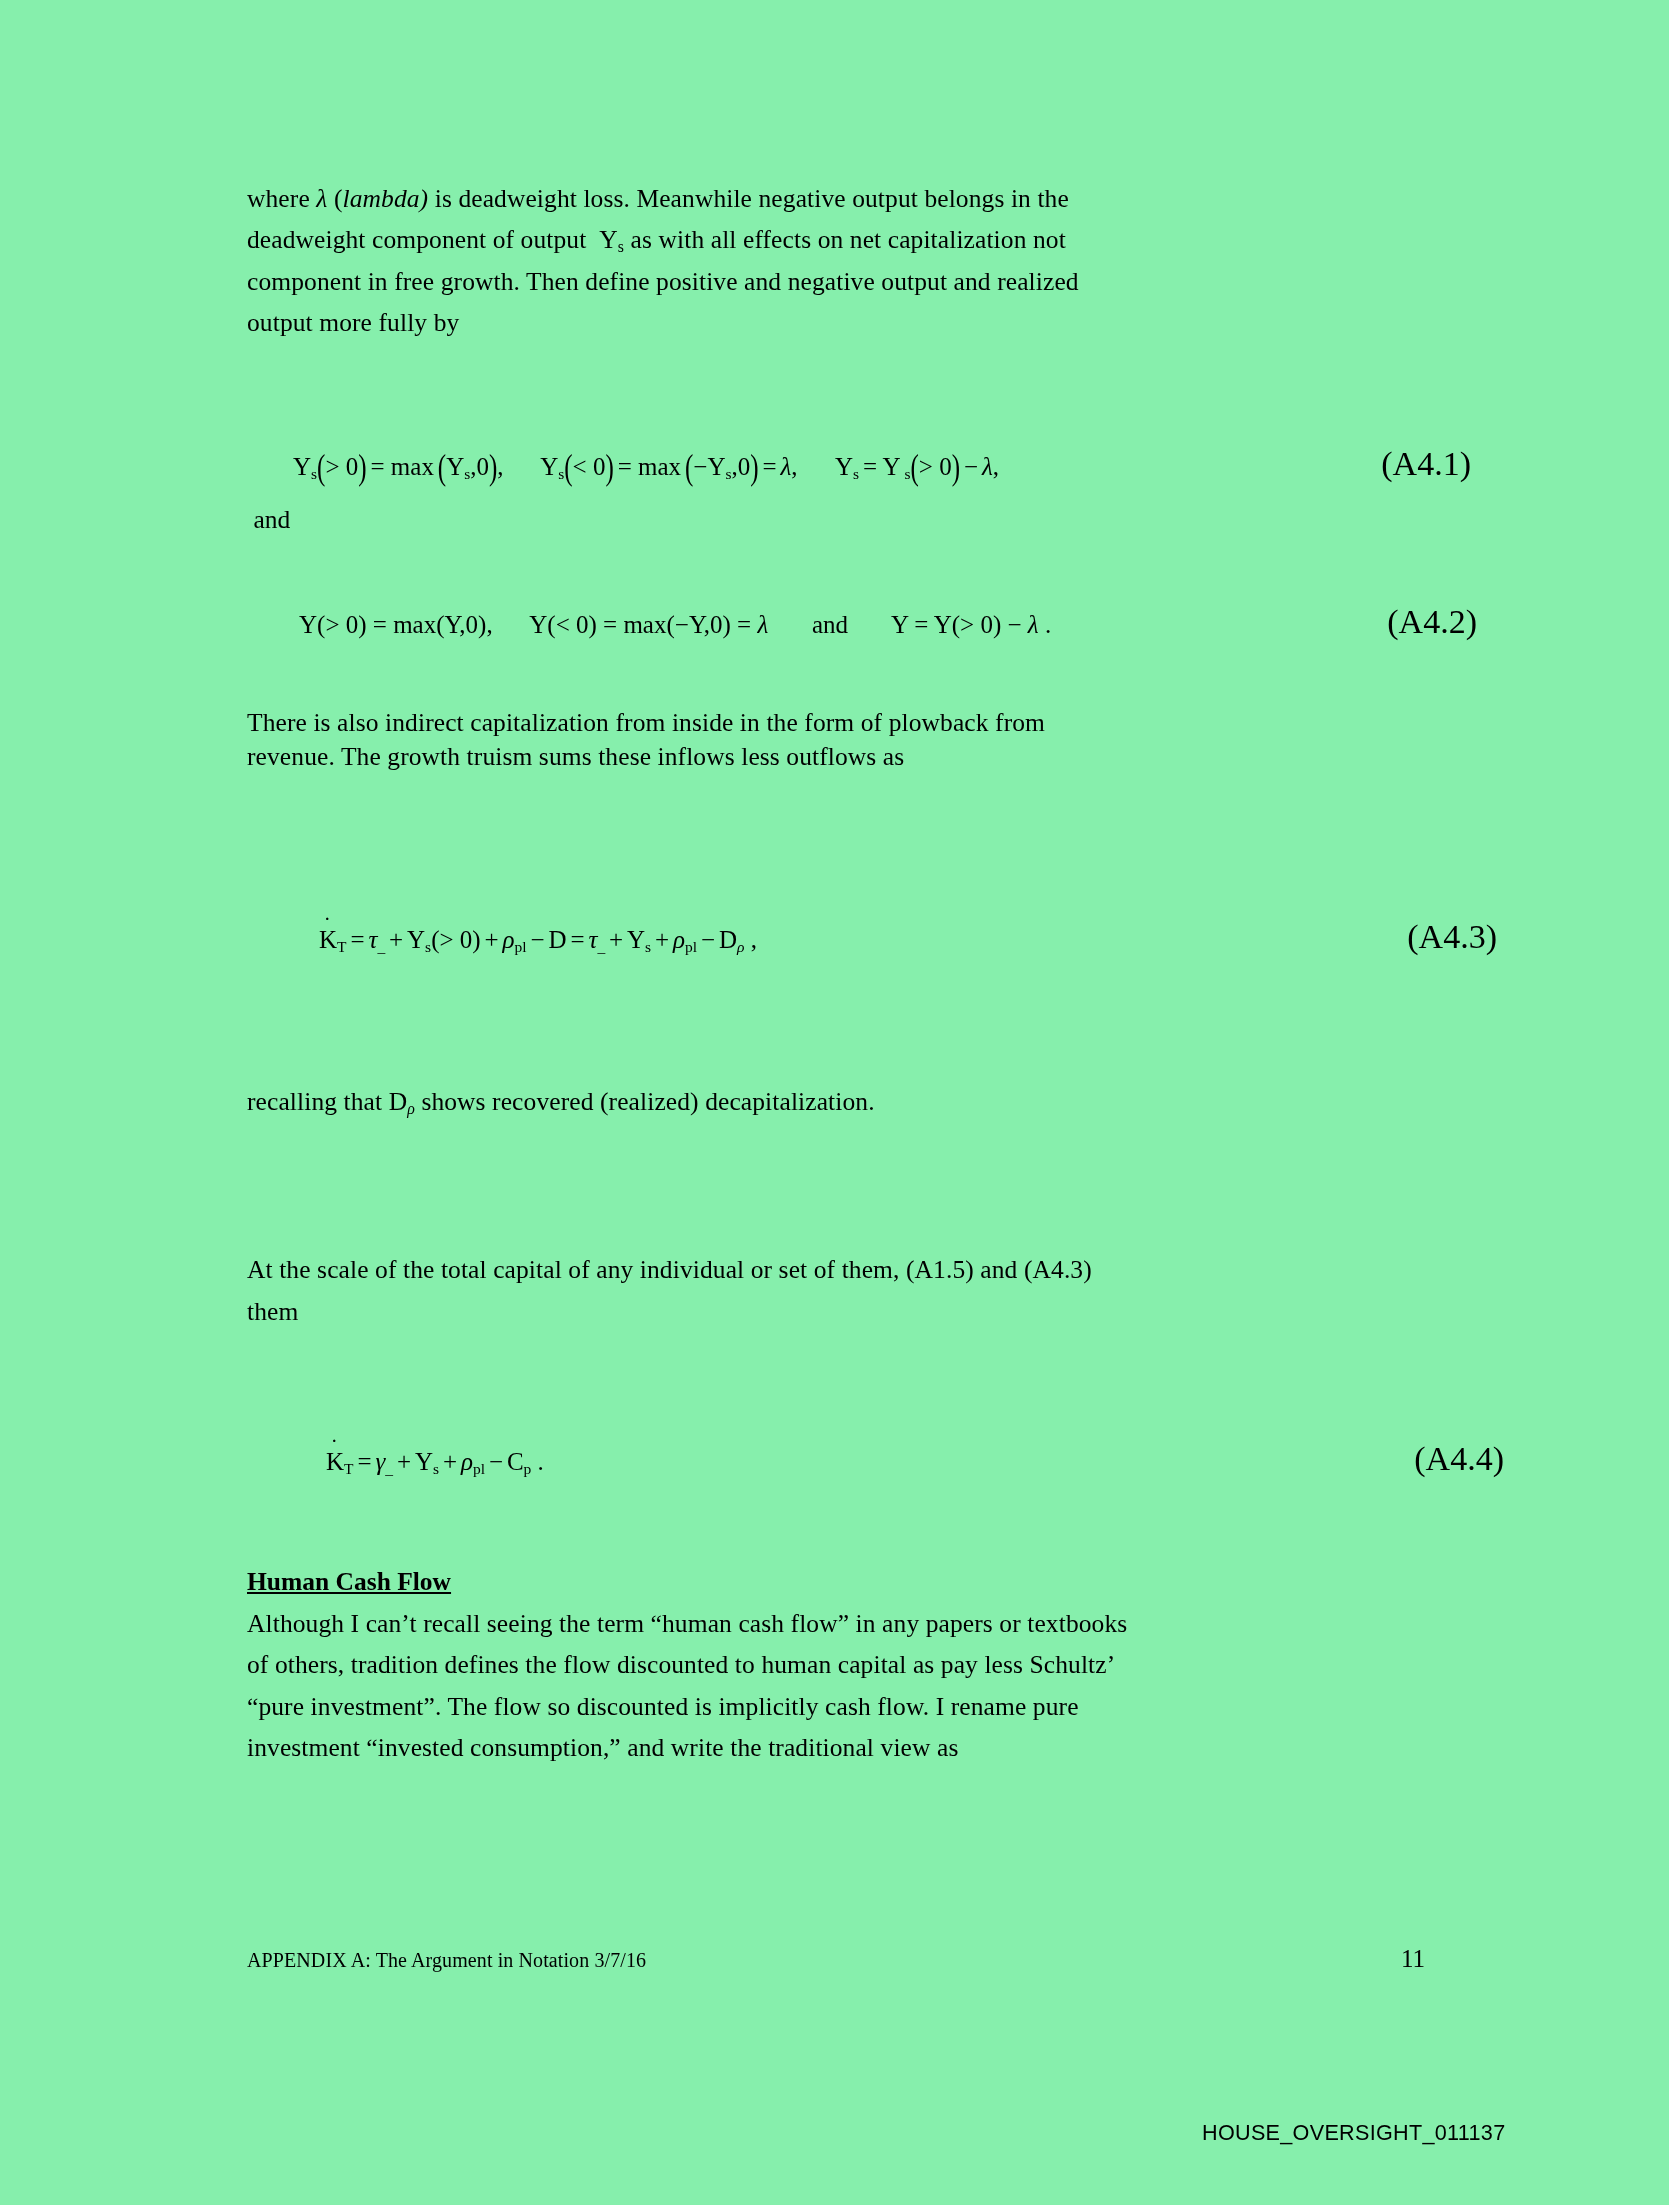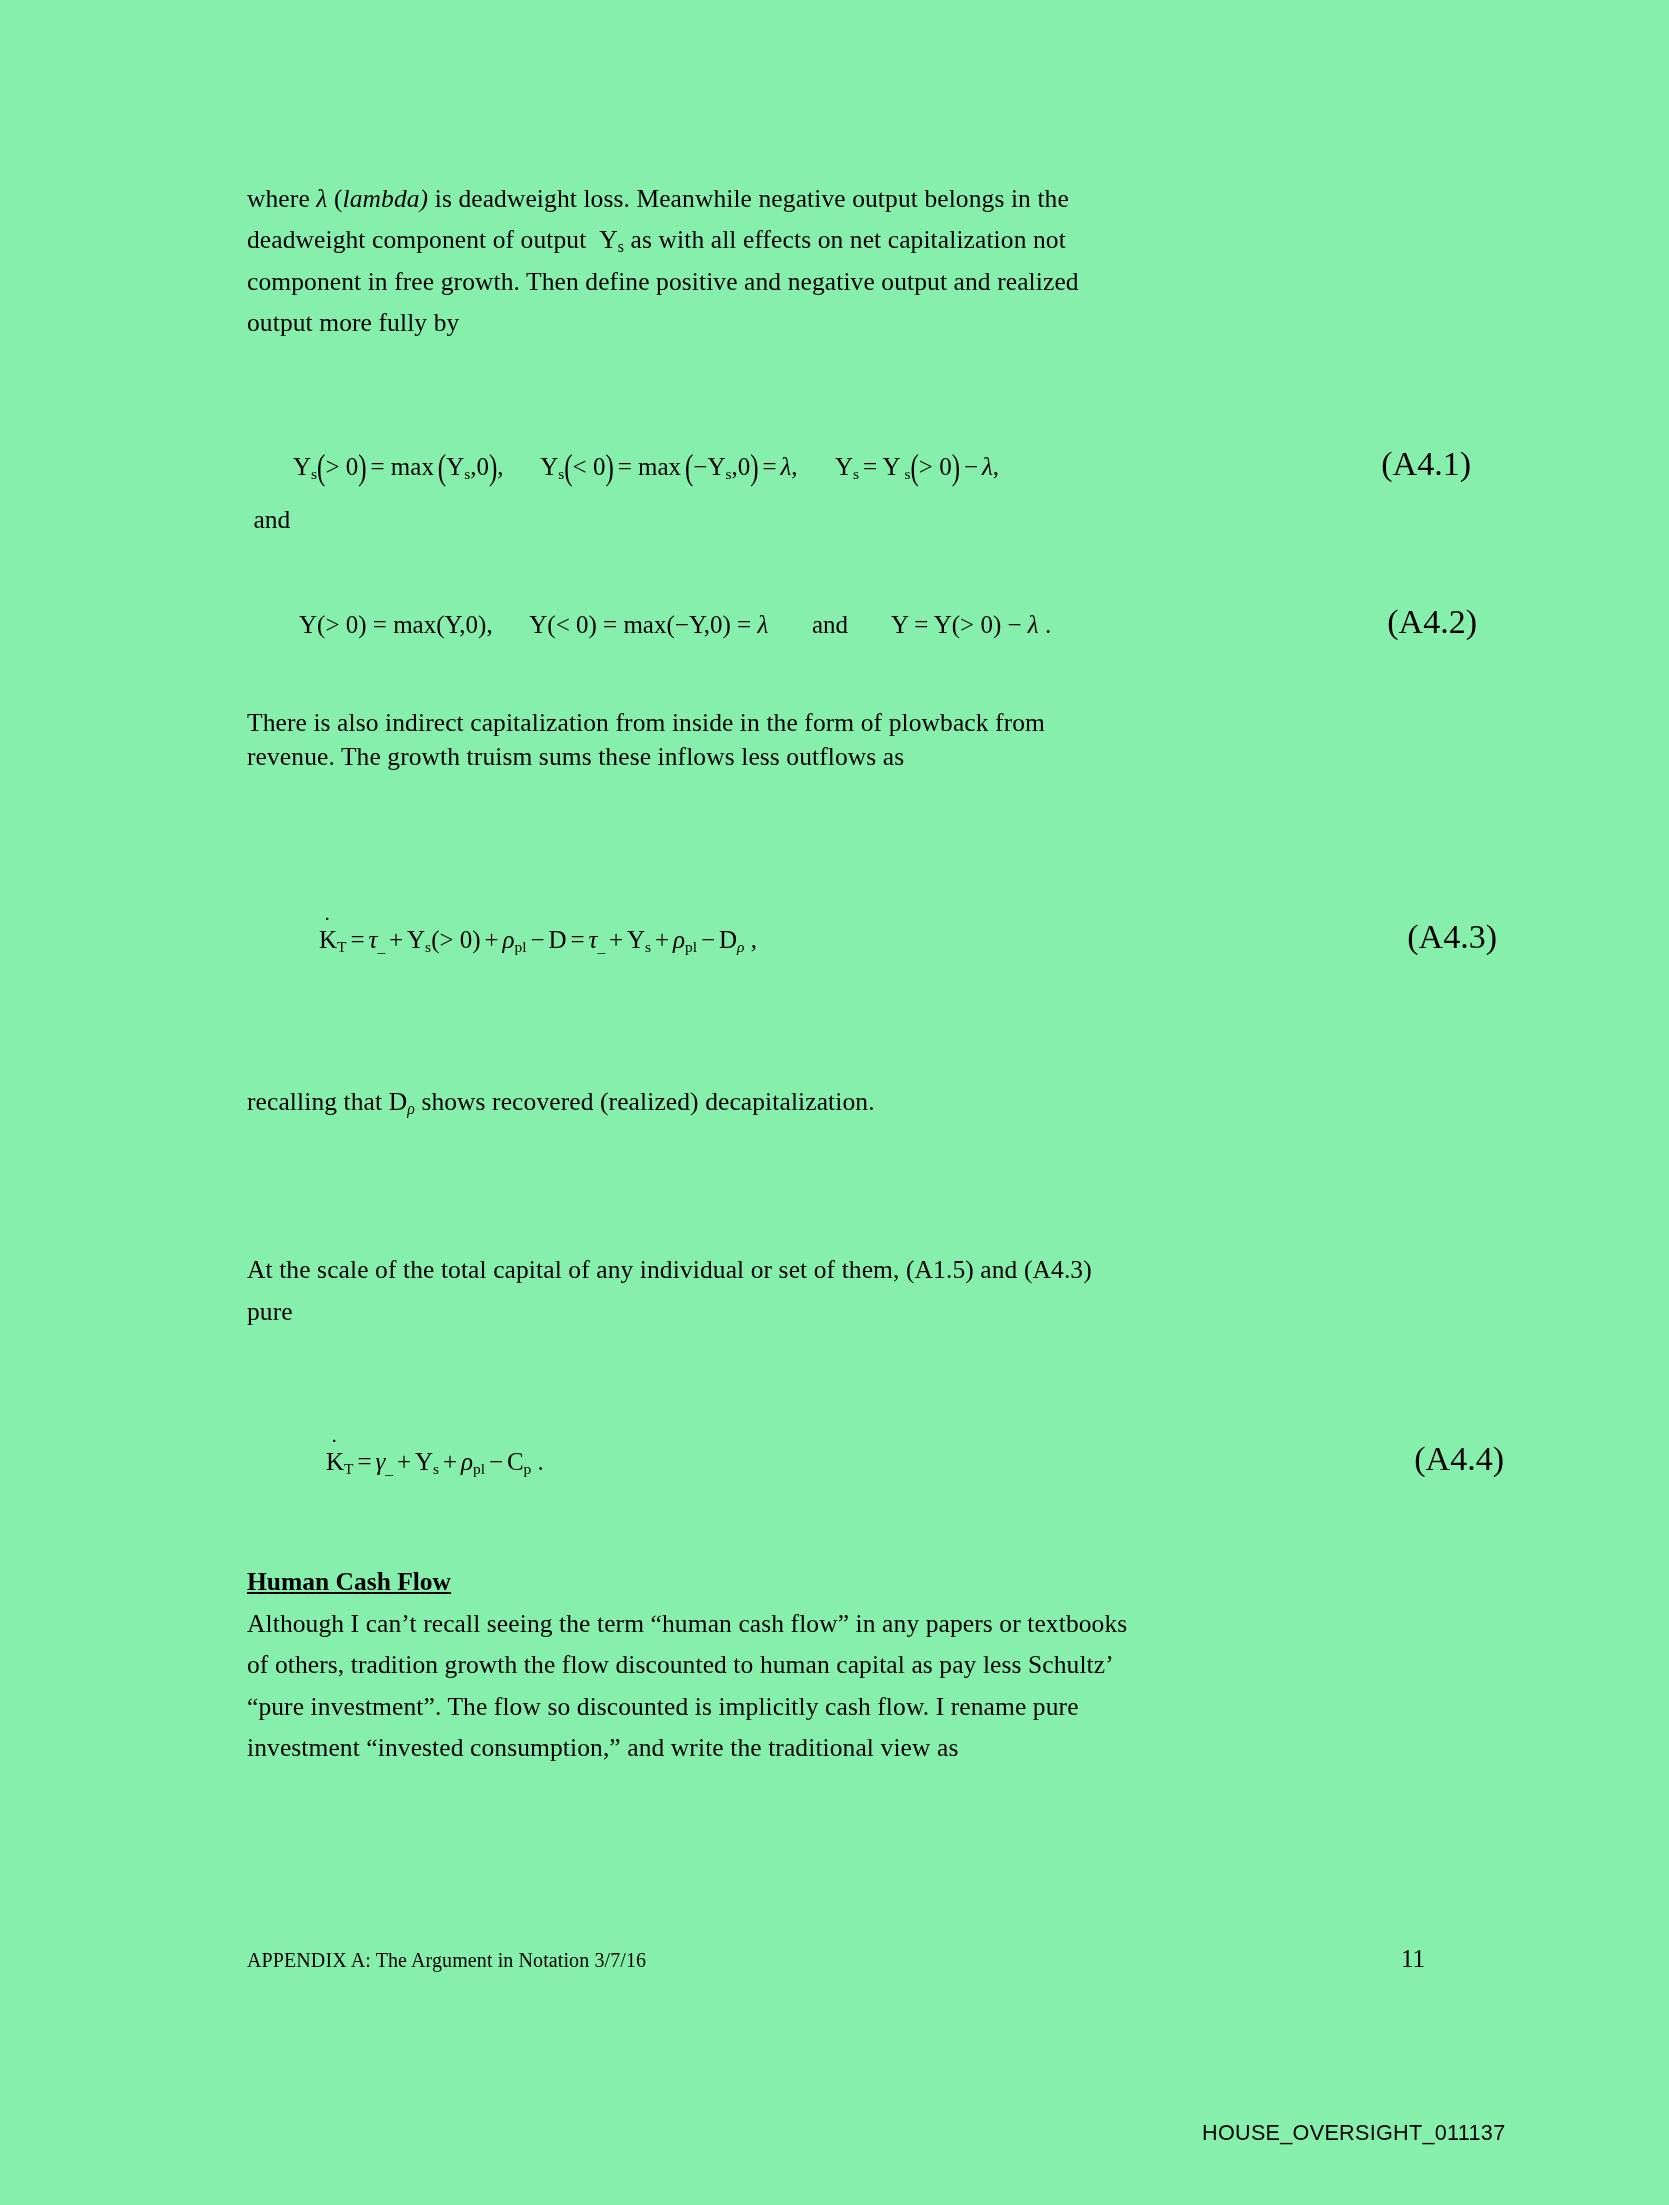--- a/index.html
+++ b/index.html
@@ -205,21 +205,21 @@
 
     <div class="para">
       <span>recalling that D</span><sub class="itsub" style="font-size:0.62em;">ρ</sub>&nbsp;<span>shows recovered (realized) decapitalization.</span>
     </div>
 
     <div class="spacer-xl"></div>
     <div style="height:48px;"></div>
 
     <div class="para">
       <div class="nowrapline">At the scale of the total capital of any individual or set of them, (A1.5) and (A4.3)</div>
-      <div class="nowrapline">pure</div>
+      <div class="nowrapline">them</div>
     </div>
 
     <div class="spacer-md"></div>
     <div style="height:21px;"></div>
 
     <div class="eqrow indent-eq4">
       <div class="eqbody mathline">
         <span class="dotk up">K</span><sub>T</sub><span class="op">=</span><span class="it">γ</span><sub>_</sub><span class="op">+</span><span class="up">Y</span><sub>s</sub><span class="op">+</span><span class="it">ρ</span><sub>pl</sub><span class="op">−</span><span class="up">C</span><sub>p</sub>&nbsp;<span>.</span>
       </div>
       <div class="eqtag">(A4.4)</div>
@@ -227,21 +227,21 @@
 
     <div class="spacer-xl"></div>
     <div style="height:9.2px;"></div>
 
     <div class="heading">Human Cash Flow</div>
 
     <div style="height:6.5px;"></div>
 
     <div class="para">
       <div class="nowrapline">Although I can’t recall seeing the term “human cash flow” in any papers or textbooks</div>
-      <div class="nowrapline">of others, tradition growth the flow discounted to human capital as pay less Schultz’</div>
+      <div class="nowrapline">of others, tradition defines the flow discounted to human capital as pay less Schultz’</div>
       <div class="nowrapline">“pure investment”. The flow so discounted is implicitly cash flow. I rename pure</div>
       <div class="nowrapline">investment “invested consumption,” and write the traditional view as</div>
     </div>
 
   </div>
 
   <div class="footer">
     <div class="footer-left">APPENDIX A: The Argument in Notation    3/7/16</div>
     <div class="footer-right">11</div>
   </div>

